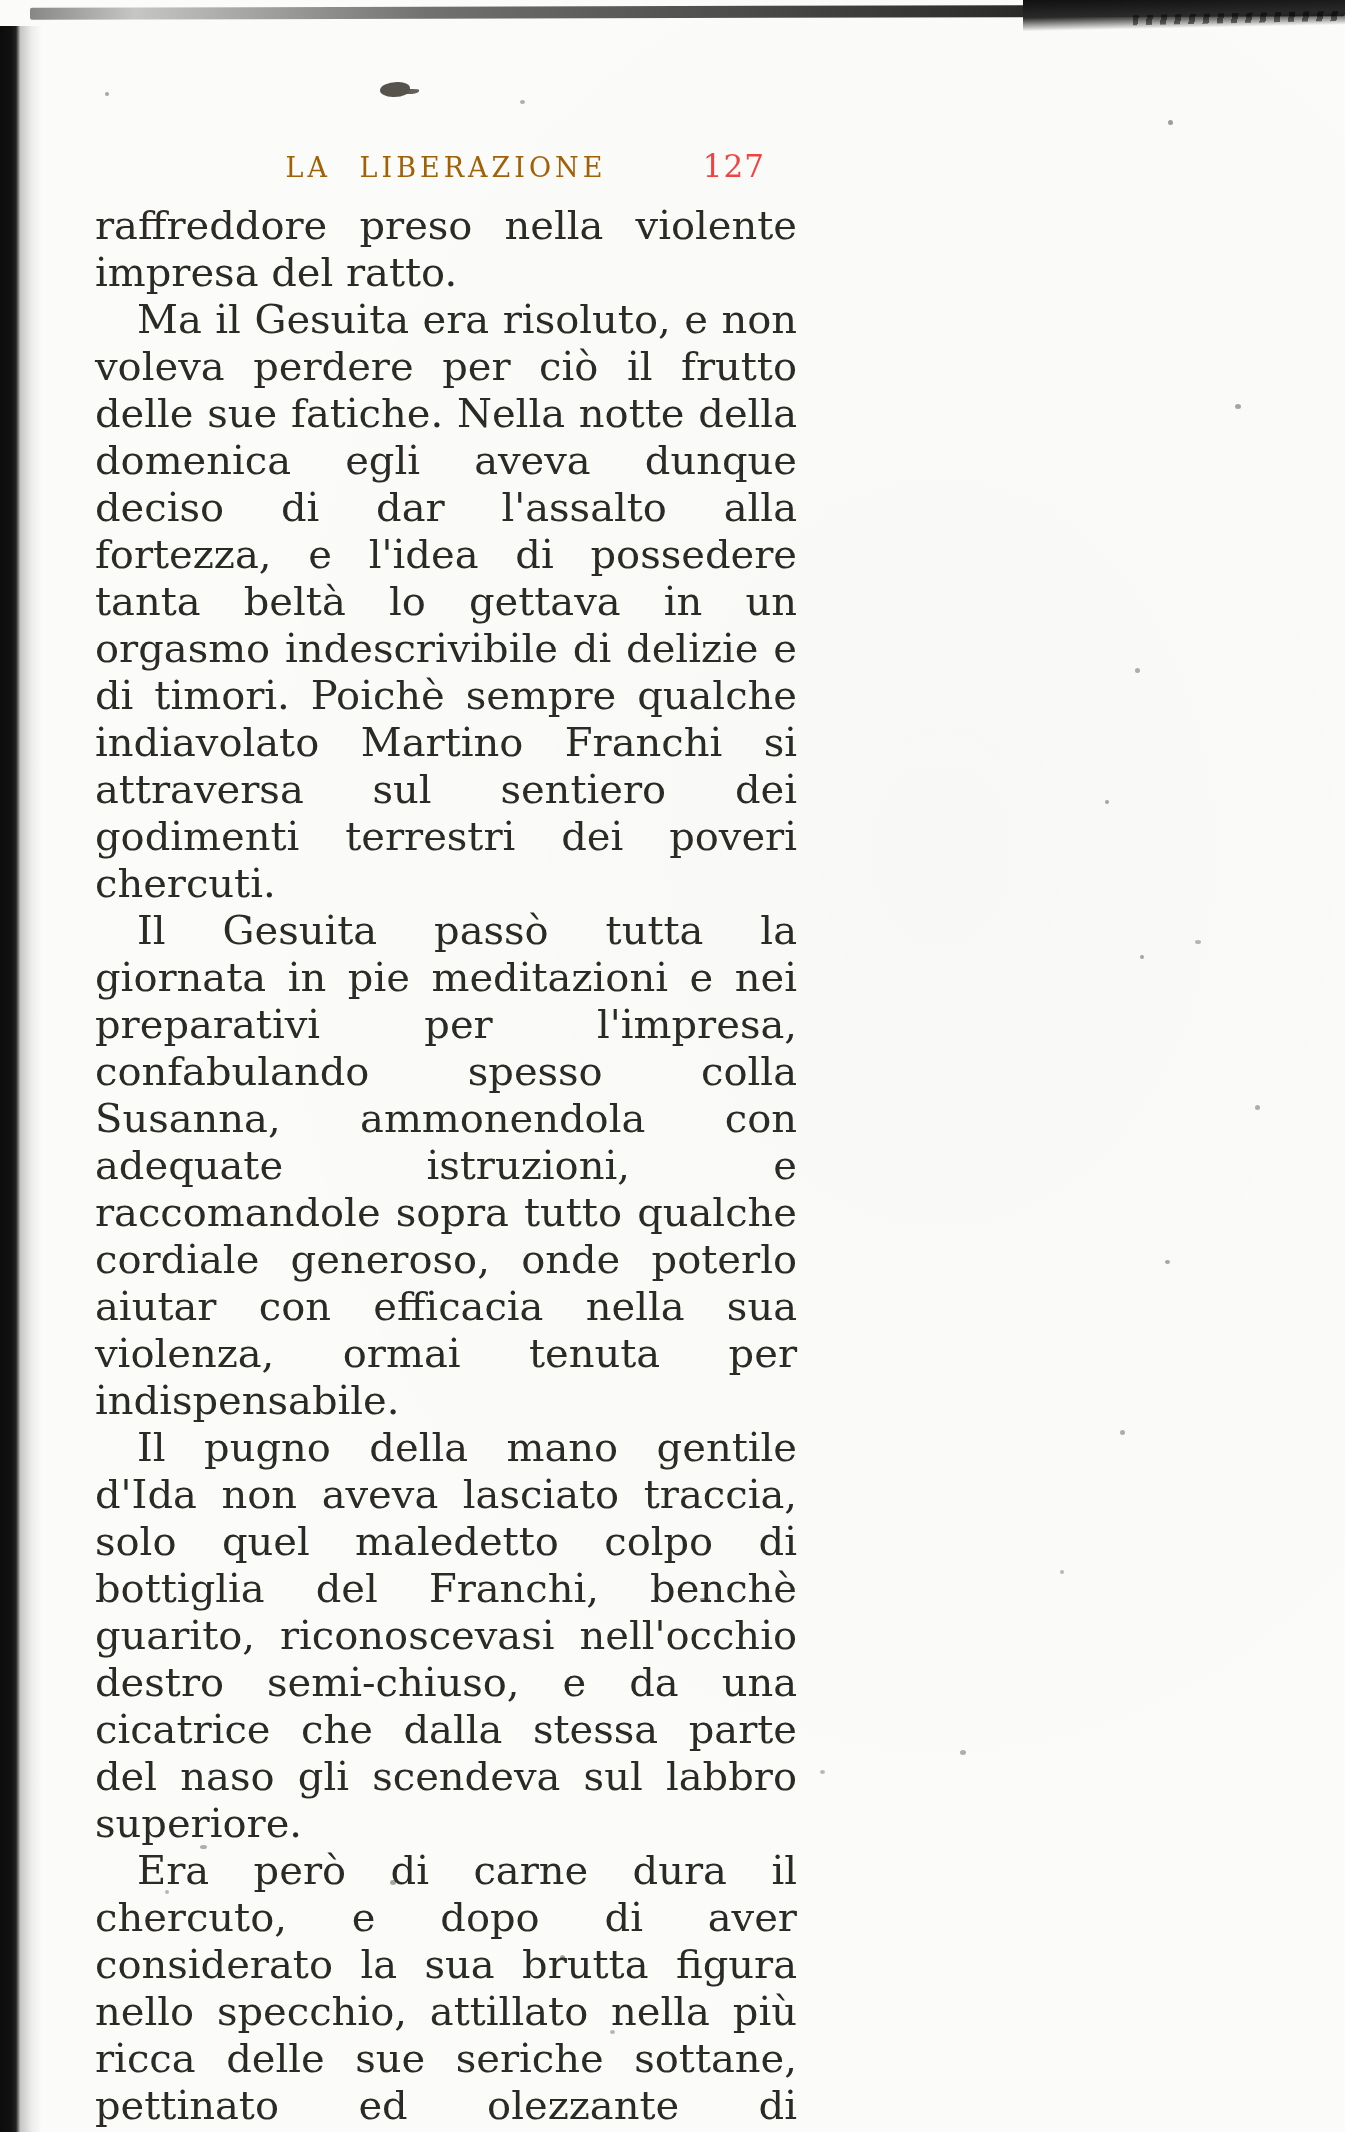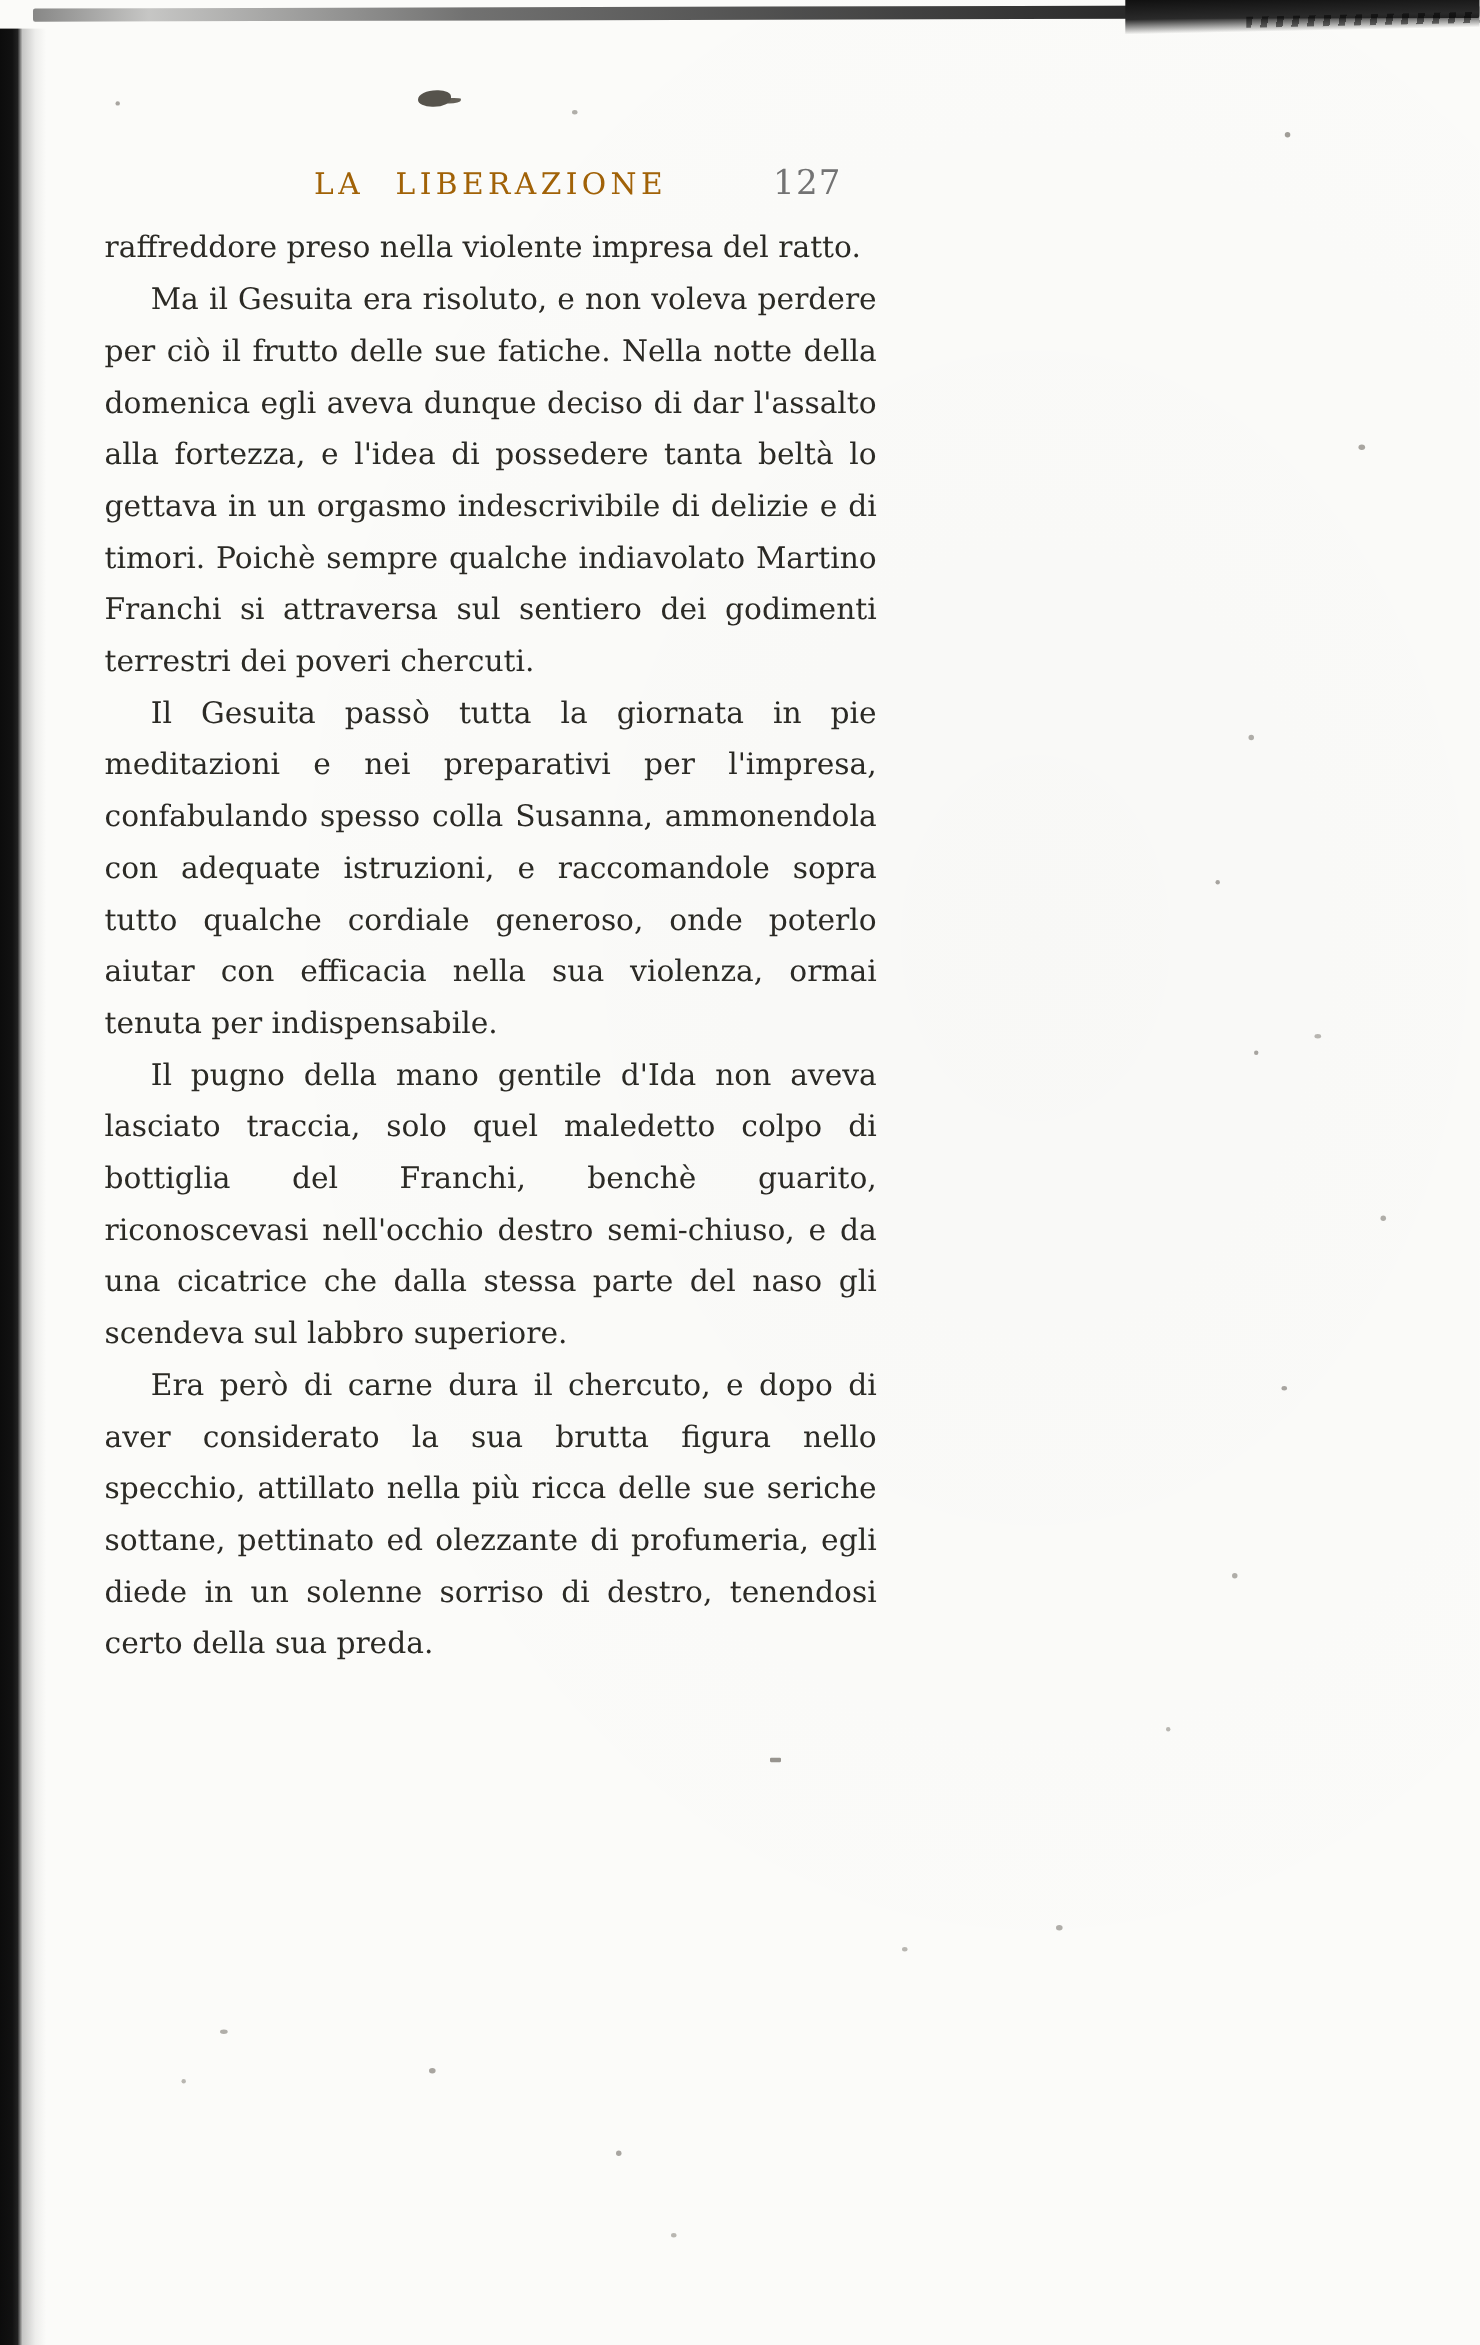--- a/index.html
+++ b/index.html
@@ -64,24 +64,24 @@
   }
   .rh-title{
     position:absolute;left:50%;transform:translateX(-50%);
     top:6px;
     font-size:27px;letter-spacing:4px;word-spacing:16px;
     color:#a16207;
     white-space:nowrap;
   }
   .rh-page{
     position:absolute;right:32px;top:2px;
-    font-size:31px;letter-spacing:1px;color:#737373;
+    font-size:31px;letter-spacing:1px;color:#ef4444;
   }
   .para{
-    font-size:27px;line-height:47px;
+    font-size:40px;line-height:47px;
     text-align:justify;
     text-indent:42px;
     color:var(--ink,#2b2a25);
     hyphens:auto;
     -webkit-hyphens:auto;
   }
   .para.no-indent{text-indent:0;}
 </style>
 </head>
 <body>

